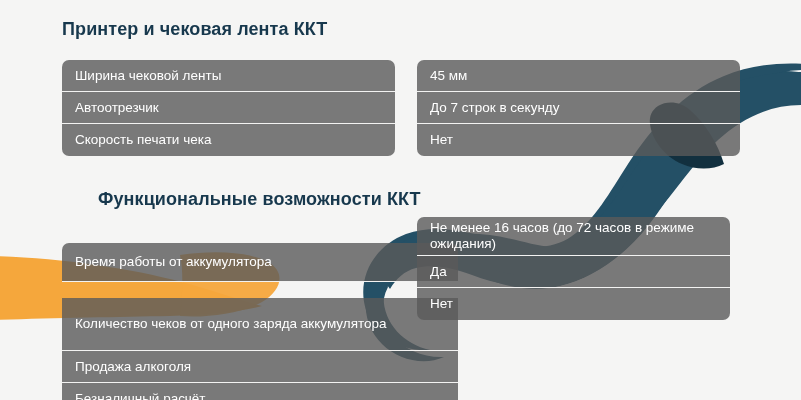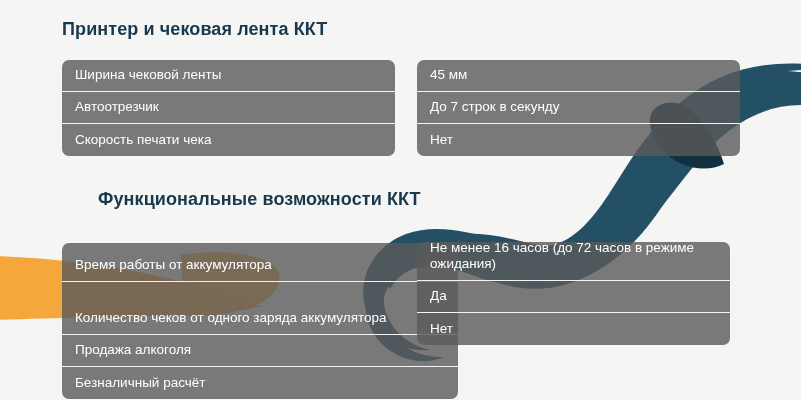--- a/index.html
+++ b/index.html
@@ -48,37 +48,37 @@
   #title-2 { left: 62px; top: 189px; margin-left: 36px; }
 
   .table {
     position: absolute;
     border-radius: 7px;
     overflow: hidden;
   }
   #table-1-left  { left: 62px;  top: 60px;  width: 333px; }
   #table-1-right { left: 417px; top: 60px;  width: 323px; }
   #table-2-left  { left: 62px;  top: 243px; width: 396px; }
-  #table-2-right { left: 417px; top: 242px; width: 313px; }
+  #table-2-right { left: 417px; top: 217px; width: 313px; }
 
   .row {
     background: rgba(90,90,90,0.80);
     color: #ffffff;
     font-size: 13.5px;
     line-height: 16px;
     padding: 8px 12px 8px 13px;
     box-sizing: border-box;
     border-bottom: 1.5px solid #f3f3f2;
     display: flex;
-    align-items: flex-end;
+    align-items: center;
   }
   .row:last-child { border-bottom: none; }
   .row.h1 { height: 32px; }
   .row.h2 { height: 39px; }
-  .row.h3 { height: 53px; }
+  .row.h3 { height: 53px; margin-top: 16px; }
   .row span { display: block; }
 </style>
 </head>
 <body>
 
 <div id="slide">
 
   <svg id="decor" viewBox="0 0 801 400" width="801" height="400" preserveAspectRatio="none">
 
     <path d="M -5 256 C 60 258 130 268 182 282 C 214 291 240 300 262 306

